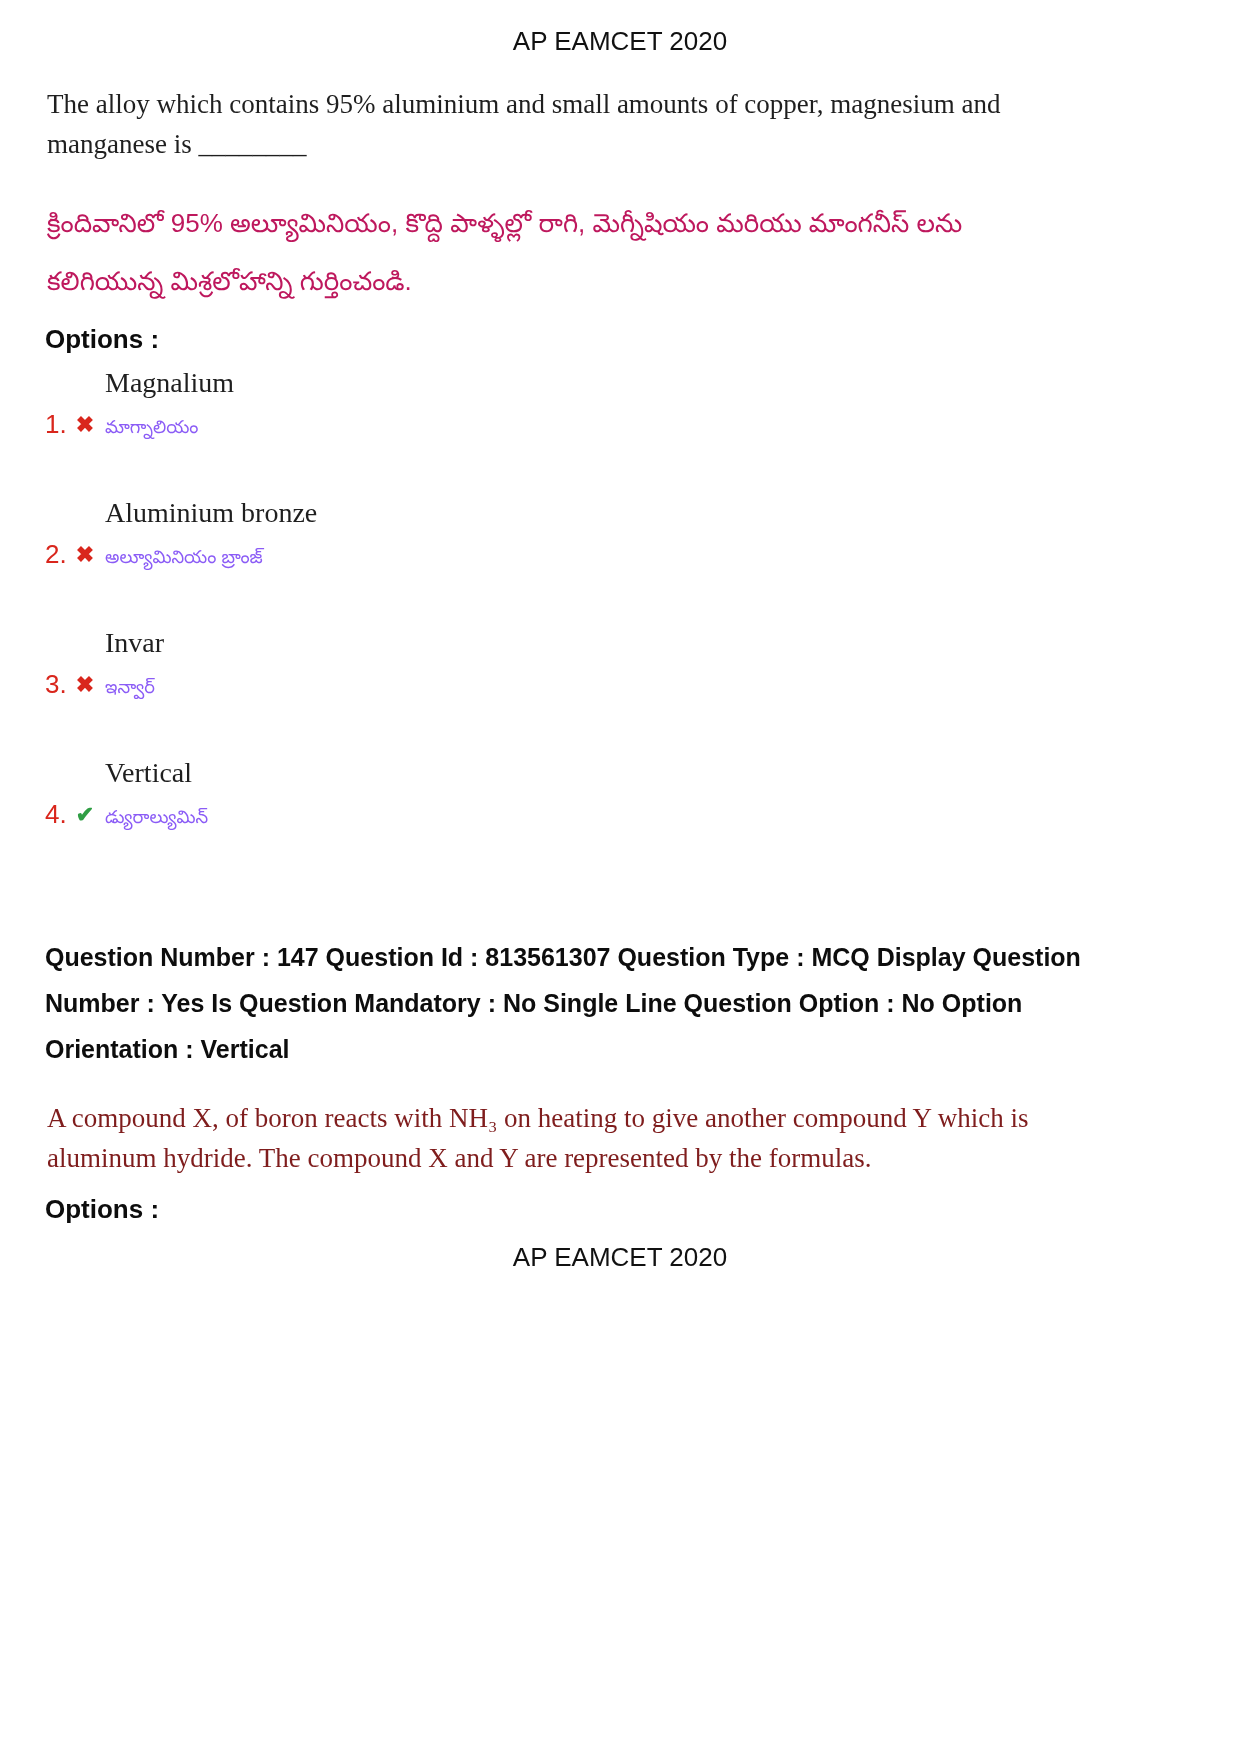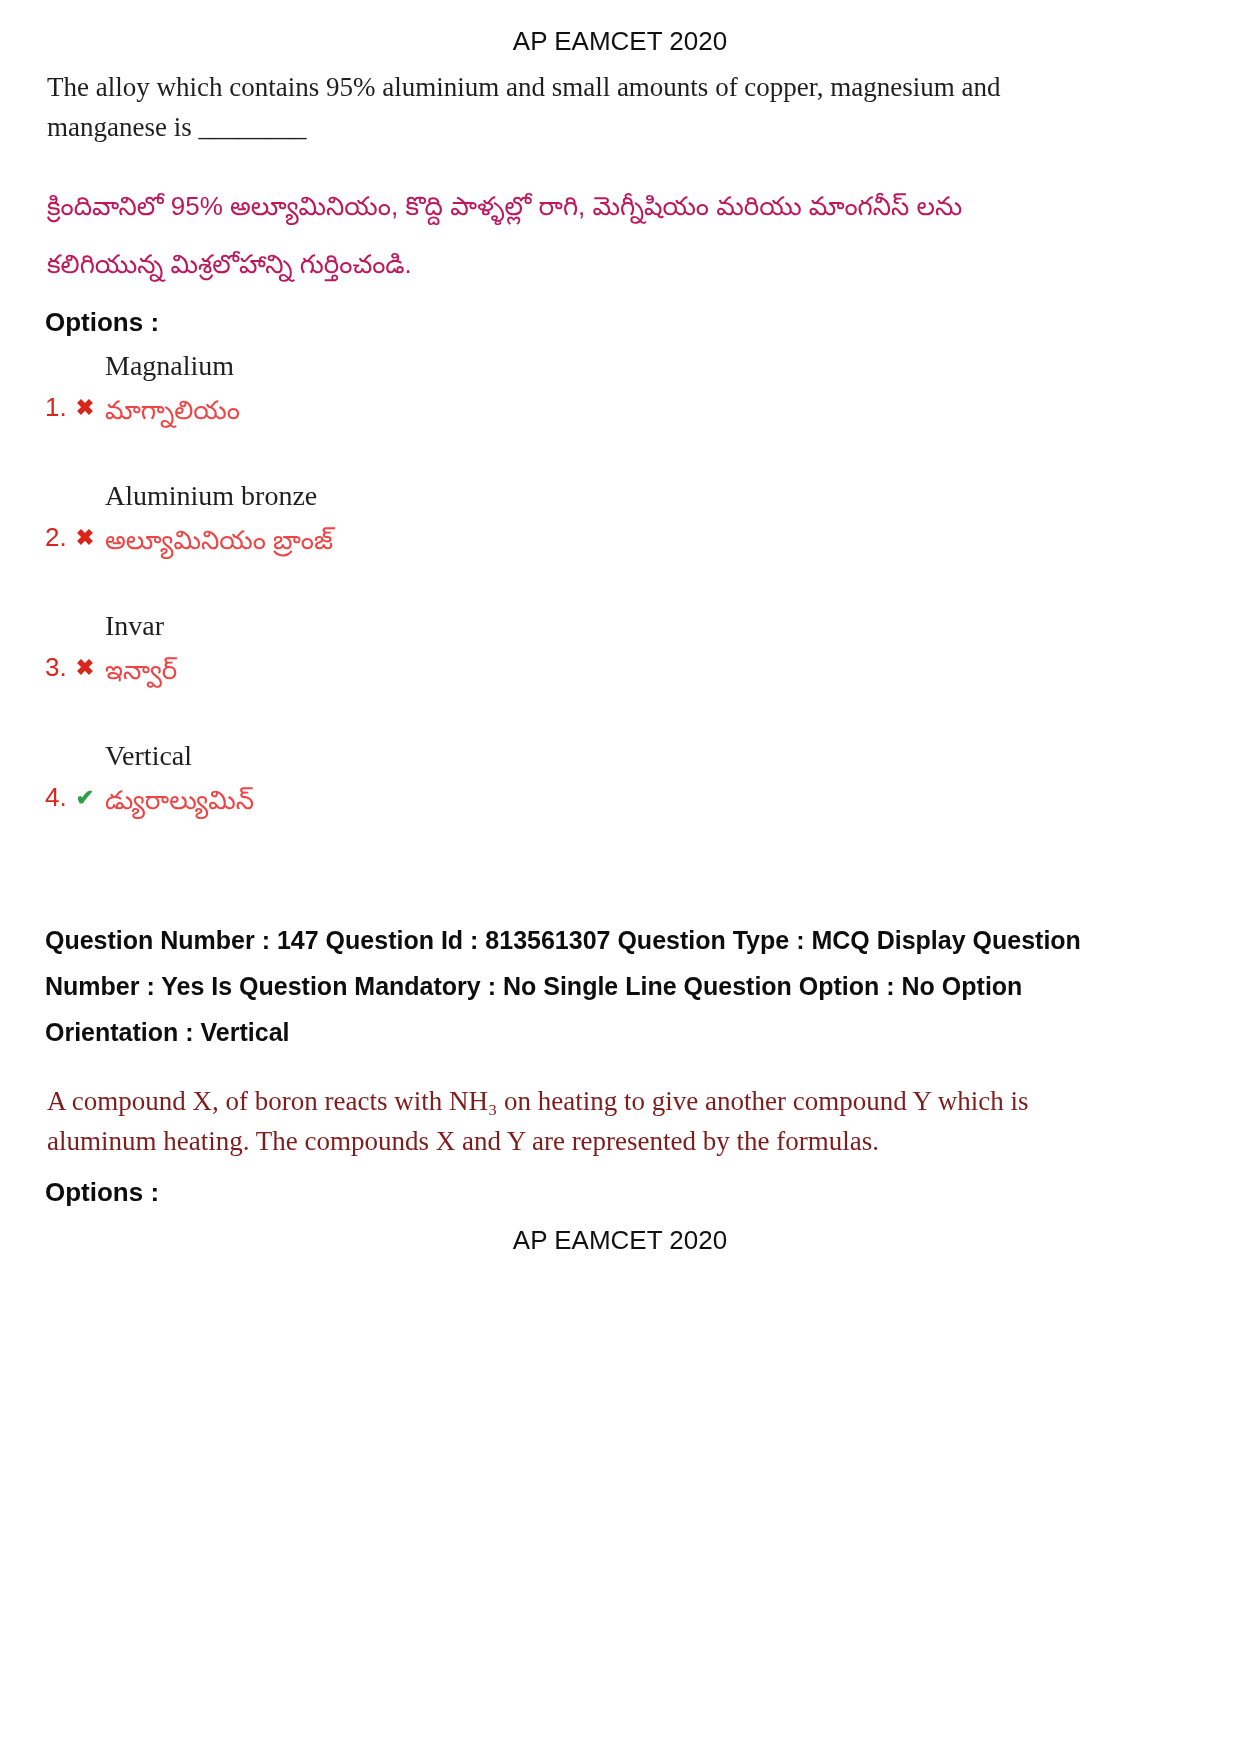--- a/index.html
+++ b/index.html
@@ -18,21 +18,21 @@
     text-align: center;
     font-size: 26px;
     line-height: 30px;
     color: #111;
   }
 
   .q-en {
     font-family: "Liberation Serif", serif;
     font-size: 27px;
     line-height: 40px;
-    margin-top: 11px;
+    margin-top: 28px;
     color: #1f1f1f;
     padding-left: 2px;
   }
 
   .q-te {
     font-size: 26px;
     line-height: 58px;
     margin-top: 30px;
     color: #be185d;
     padding-left: 2px;
@@ -75,24 +75,24 @@
   .opt-content { padding-left: 2px; }
 
   .opt-en {
     font-family: Liberation Serif, serif;
     font-size: 28px;
     line-height: 34px;
     color: #1f1f1f;
   }
 
   .opt-te {
-    font-size: 26px;
+    font-size: 18px;
     line-height: 34px;
     margin-top: 10px;
-    color: #ef4444;
+    color: #8b5cf6;
   }
 
   .metadata {
     margin-top: 100px;
     font-weight: bold;
     font-size: 25px;
     line-height: 46px;
     color: #0d0d0d;
   }
 
@@ -191,21 +191,21 @@
   </div>
 
   <div class="metadata">
     <div>Question Number : 147 Question Id : 813561307 Question Type : MCQ Display Question</div>
     <div>Number : Yes Is Question Mandatory : No Single Line Question Option : No Option</div>
     <div>Orientation : Vertical</div>
   </div>
 
   <div class="q2-en">
     <div>A compound X, of boron reacts with NH₃ on heating to give another compound Y which is</div>
-    <div>aluminum heating. The compounds X and Y are represented by the formulas.</div>
+    <div>aluminum hydride. The compound X and Y are represented by the formulas.</div>
   </div>
 
 
   <div class="options-label options-label-2">Options :</div>
 
   <div class="footer-title">AP EAMCET 2020</div>
 
 </div>
 
 </body></html>

